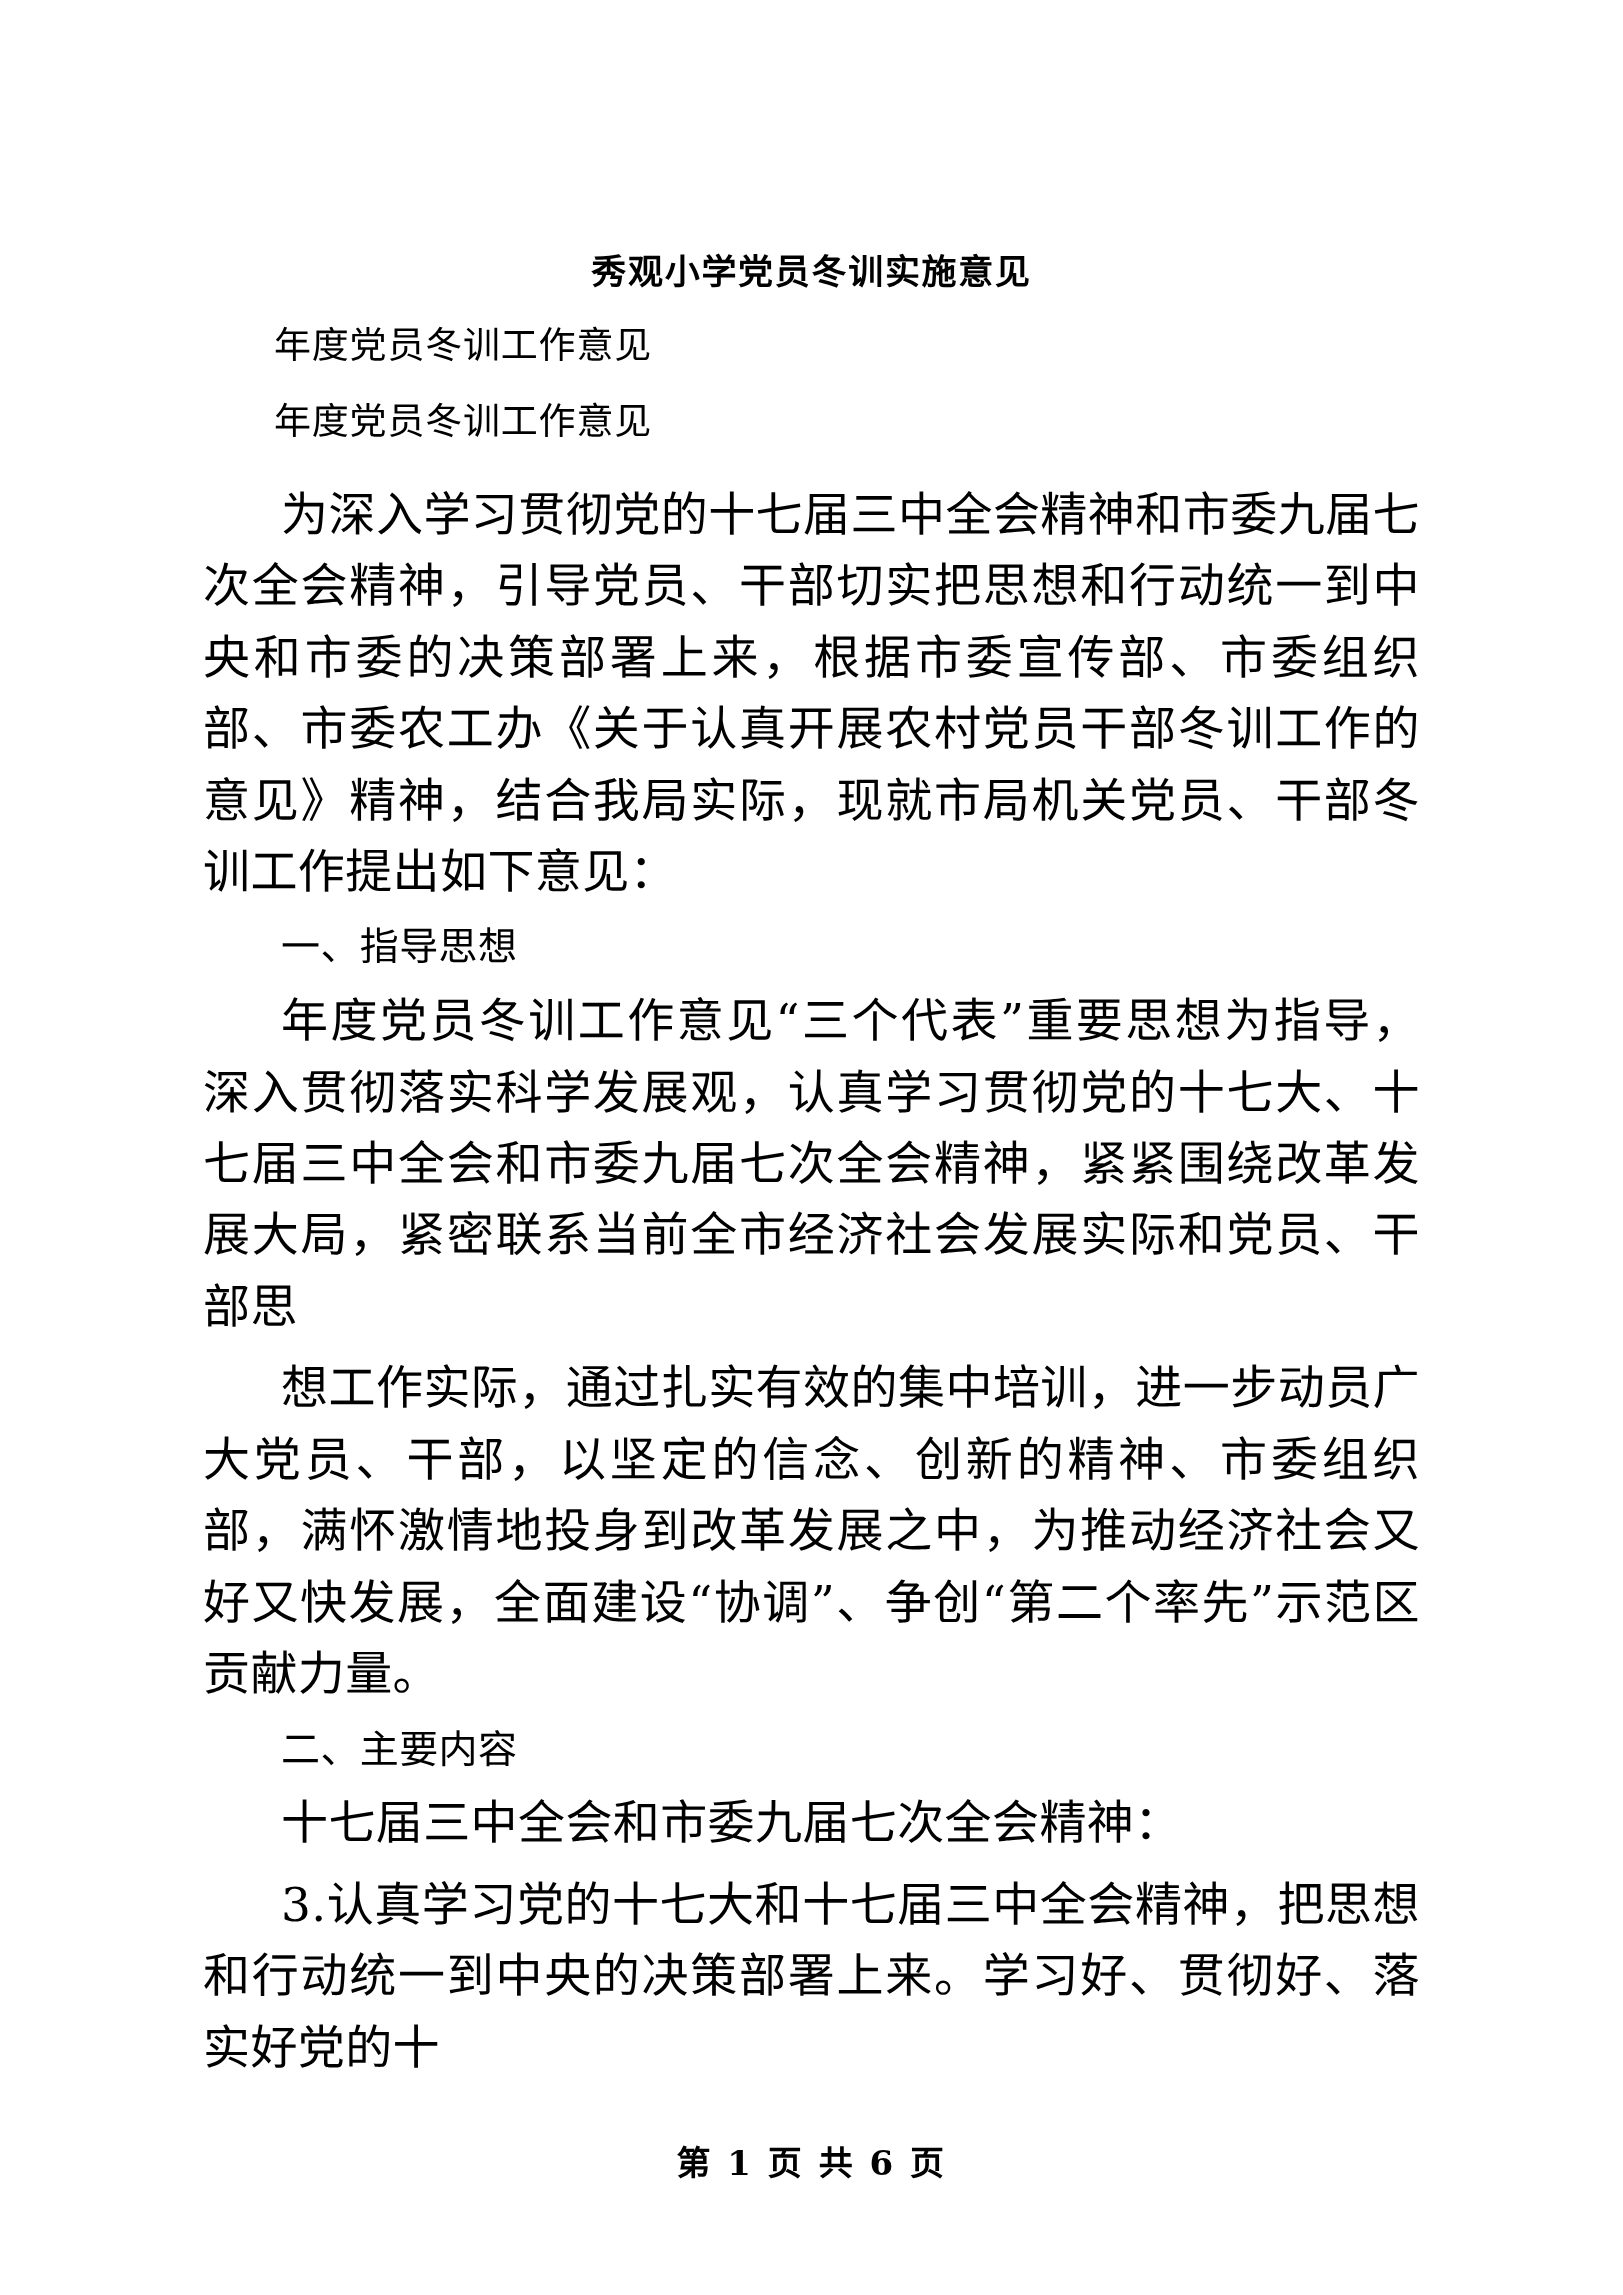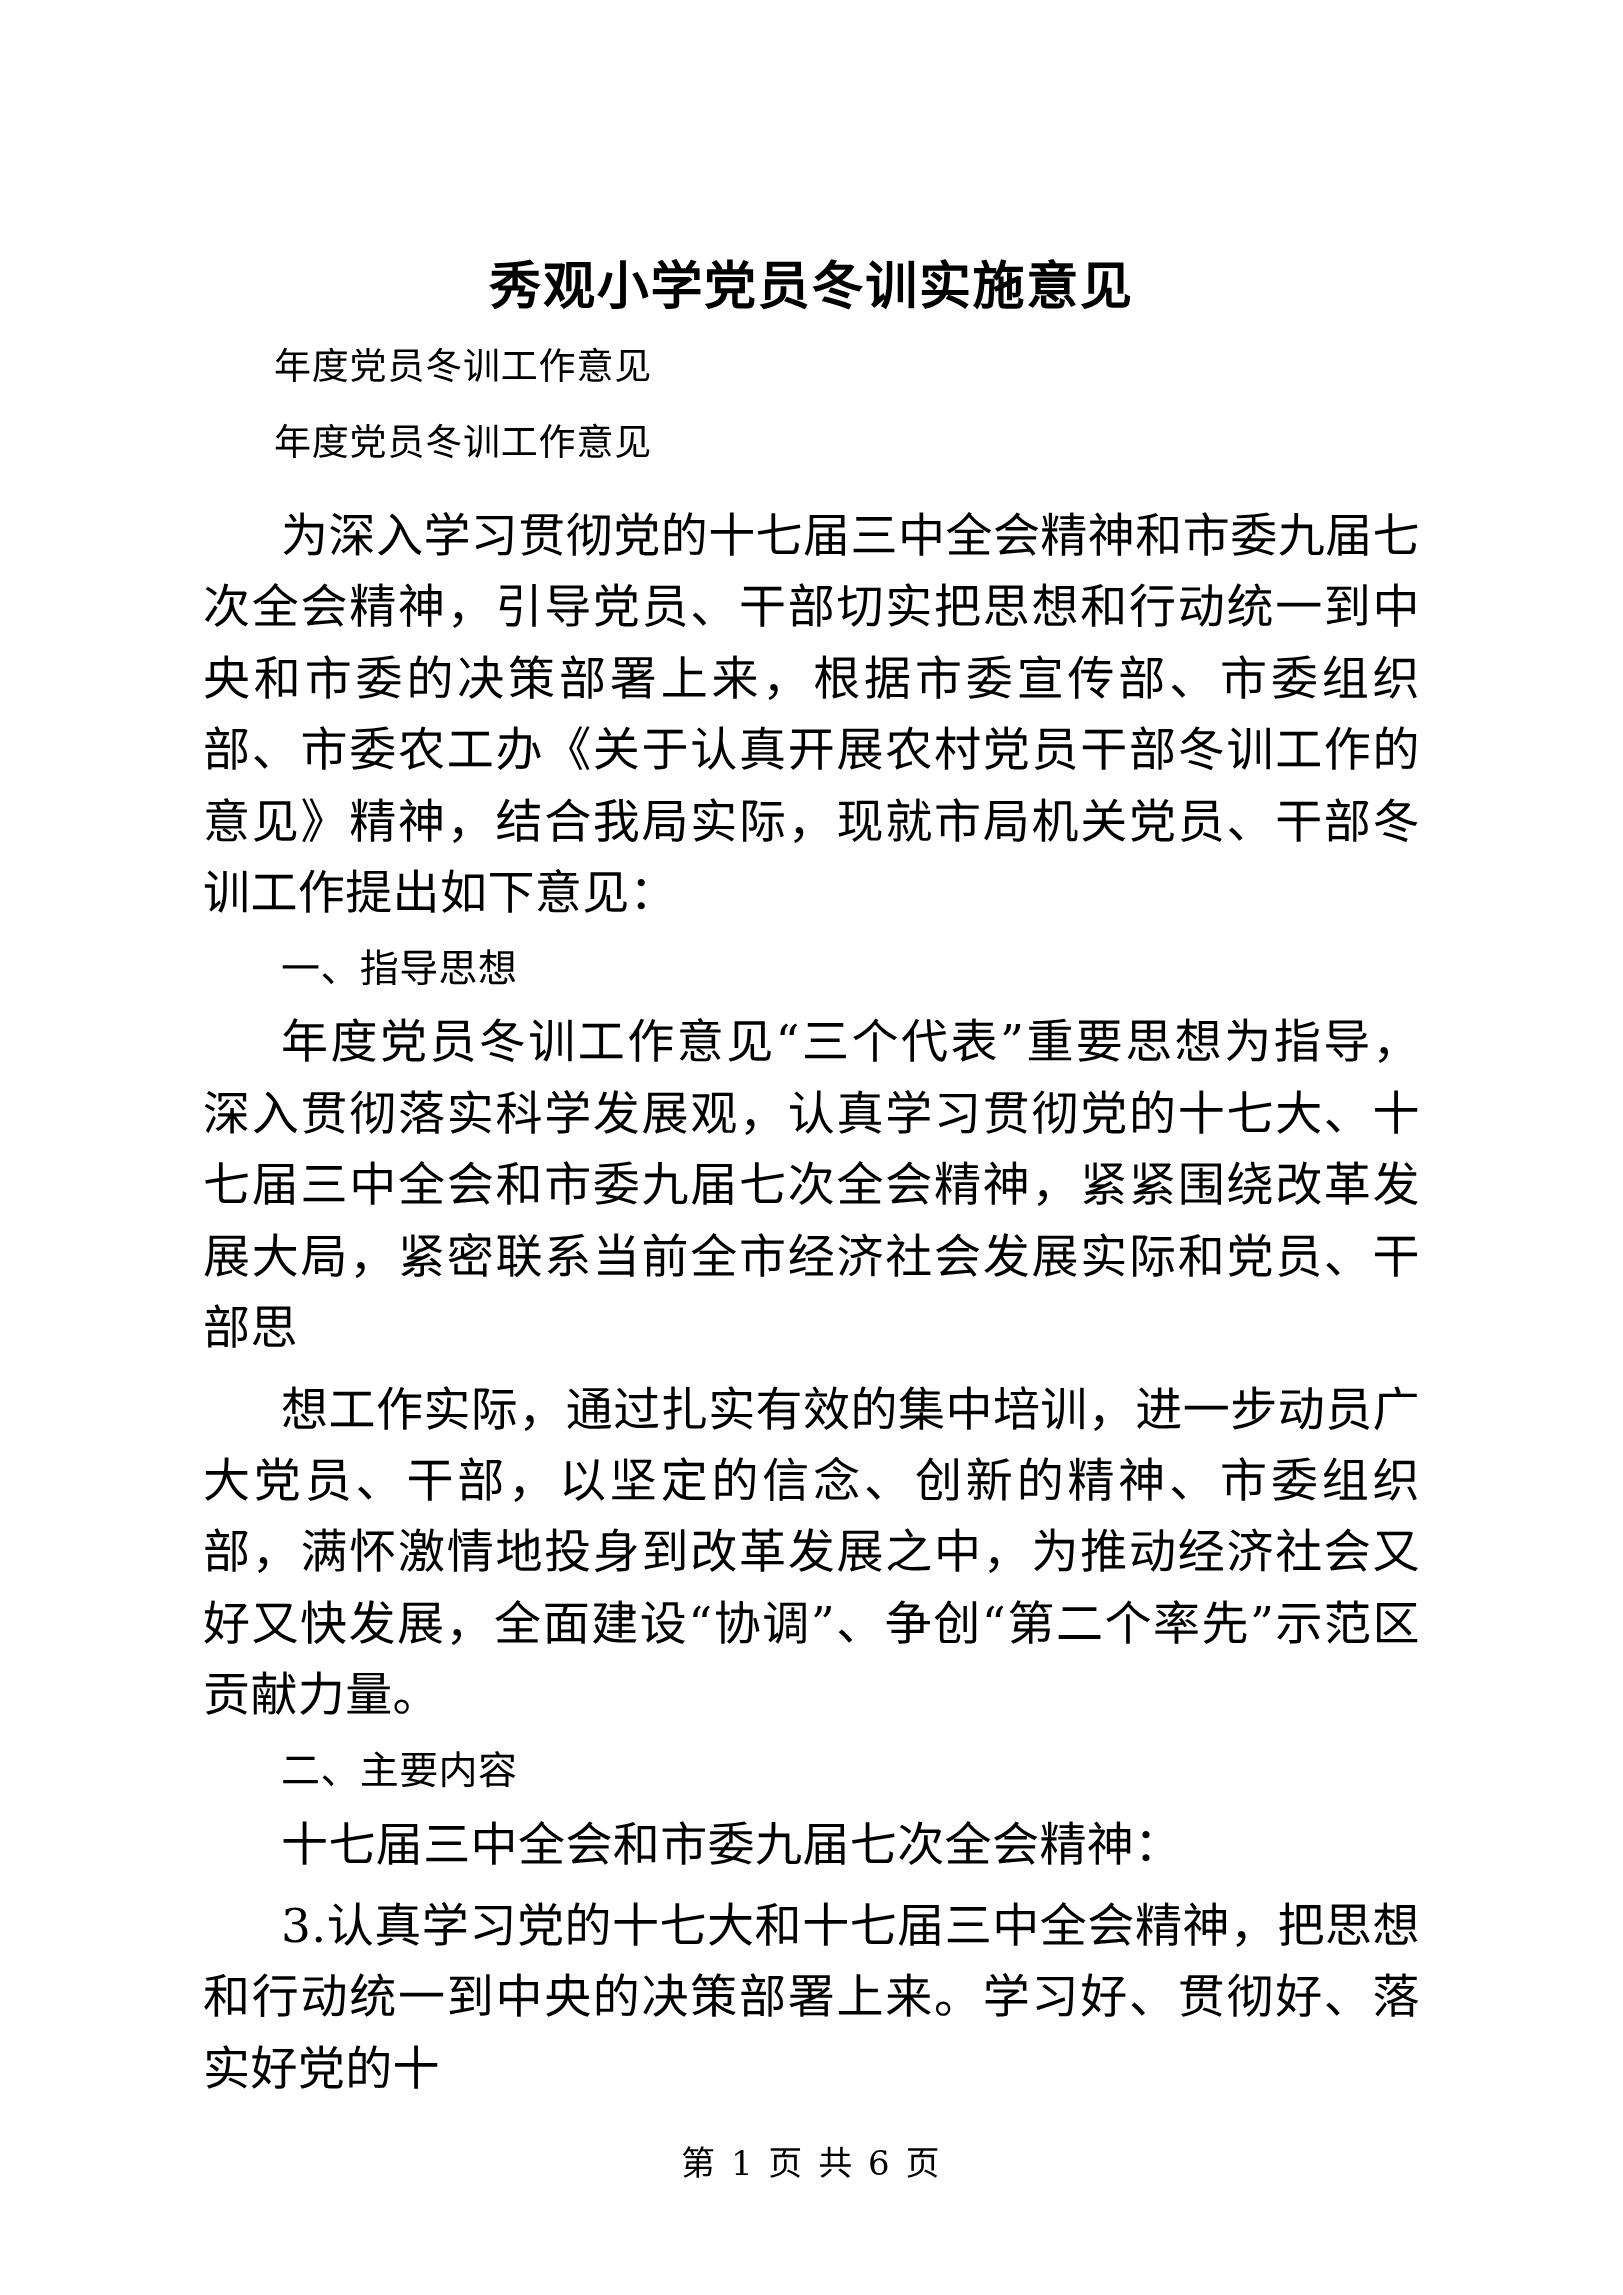--- a/index.html
+++ b/index.html
@@ -16,27 +16,27 @@
     position: relative;
     box-sizing: border-box;
     width: 1623px;
     height: 2295px;
     margin: 0 auto;
     background: #ffffff;
     padding: 254px 203px 0 203px;
     overflow: hidden;
   }
   .doc-title {
-    font-size: 52px;
+    font-size: 35px;
     font-weight: bold;
     text-align: center;
     letter-spacing: 1.7px;
     line-height: 1.25;
     margin: 0 0 29px 0;
-    font-family: Liberation Serif, serif;
+    font-family: Liberation Mono, monospace;
   }
   .subline {
     font-size: 37px;
     line-height: 1.0;
     margin: 0 0 39px 0;
     padding-left: 71px;
     letter-spacing: 0.8px;
   }
   .para {
     font-size: 47px;
@@ -55,21 +55,21 @@
     letter-spacing: 0.4px;
     font-family: Liberation Serif, serif;
   }
   .footer {
     position: absolute;
     left: 0;
     right: 0;
     bottom: 110px;
     text-align: center;
     font-size: 34px;
-    font-weight: normal;
+    font-weight: bold;
     letter-spacing: 2.5px;
   }
 </style>
 </head>
 <body>
 
 <div class="page">
 
   <h1 class="doc-title">秀观小学党员冬训实施意见</h1>
 

